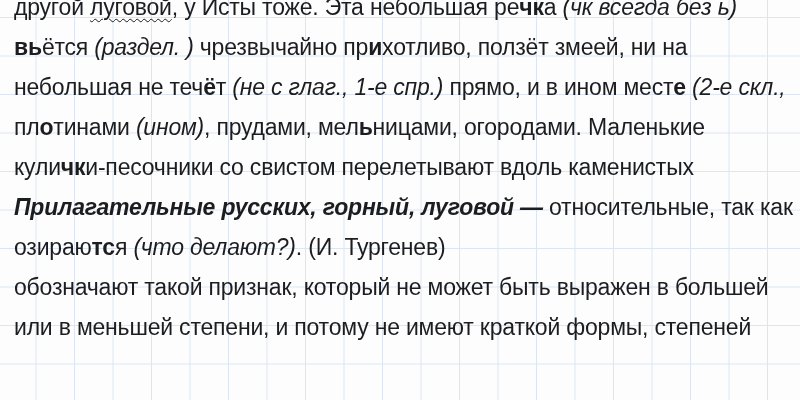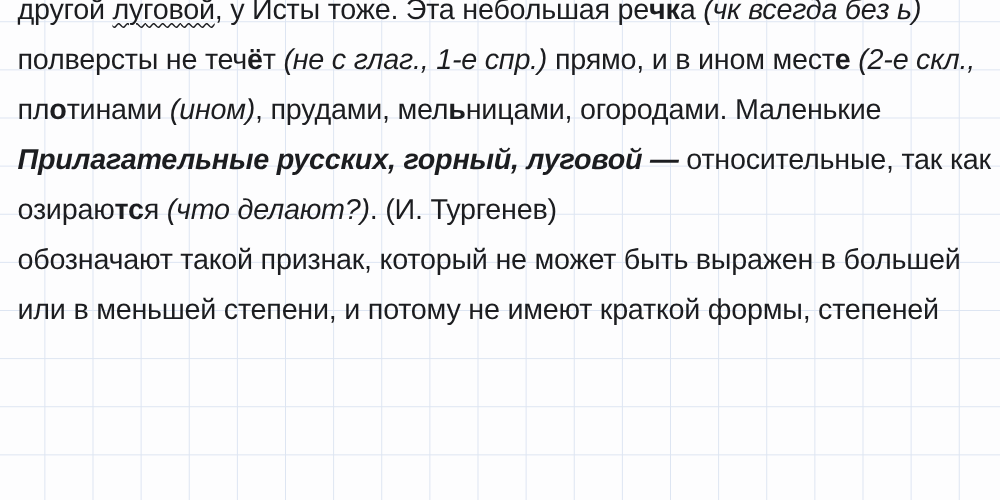--- a/index.html
+++ b/index.html
@@ -49,20 +49,22 @@
     text-underline-offset:3px;
     text-decoration-color:var(--text-color);
   }
 </style>
 </head>
 <body>
 
 <div class="page">
   <div class="text">
       <div class="line"><span class="seg">другой </span><span class="seg wavy">луговой</span><span class="seg">, у Исты тоже. Эта небольшая ре</span><span class="seg b">чк</span><span class="seg">а </span><span class="seg i">(чк всегда без ь)</span></div>
-      <div class="line"><span class="seg">полверсты не теч</span><span class="seg b">ё</span><span class="seg">т </span><span class="seg i">(не с глаг., 1-е спр.)</span><span class="seg"> прямо, и в ином мест</span><span class="seg b">е</span><span class="seg"> </span><span class="seg i">(2-е скл.,</span></div>
+      <div class="line"><span class="seg b">вь</span><span class="seg">ётся </span><span class="seg i">(раздел. )</span><span class="seg"> чрезвычайно пр</span><span class="seg b">и</span><span class="seg">хотливо, ползёт змеей, ни на</span></div>
+      <div class="line"><span class="seg">небольшая не теч</span><span class="seg b">ё</span><span class="seg">т </span><span class="seg i">(не с глаг., 1-е спр.)</span><span class="seg"> прямо, и в ином мест</span><span class="seg b">е</span><span class="seg"> </span><span class="seg i">(2-е скл.,</span></div>
       <div class="line"><span class="seg">пл</span><span class="seg b">о</span><span class="seg">тинами </span><span class="seg i">(ином)</span><span class="seg">, прудами, мел</span><span class="seg b">ь</span><span class="seg">ницами, огородами. Маленькие</span></div>
+      <div class="line"><span class="seg">кули</span><span class="seg b">чк</span><span class="seg">и-песочники со свистом перелетывают вдоль каменистых</span></div>
       <div class="line"><span class="seg bi">Прилагательные русских, горный, луговой —</span><span class="seg"> относительные, так как</span></div>
       <div class="line"><span class="seg">озираю</span><span class="seg b">тс</span><span class="seg">я </span><span class="seg i">(что делают?)</span><span class="seg">. (И. Тургенев)</span></div>
       <div class="line"><span class="seg">обозначают такой признак, который не может быть выражен в большей</span></div>
       <div class="line"><span class="seg">или в меньшей степени, и потому не имеют краткой формы, степеней</span></div>
     </div>
 </div>
 
 </body></html>

